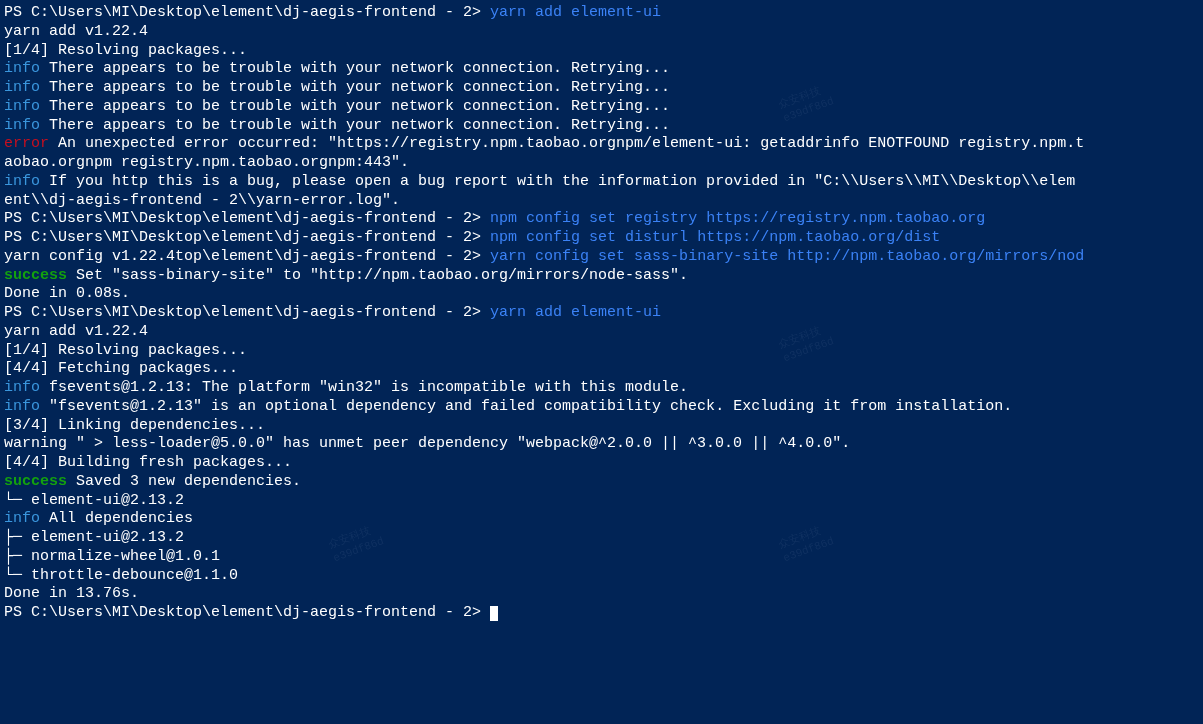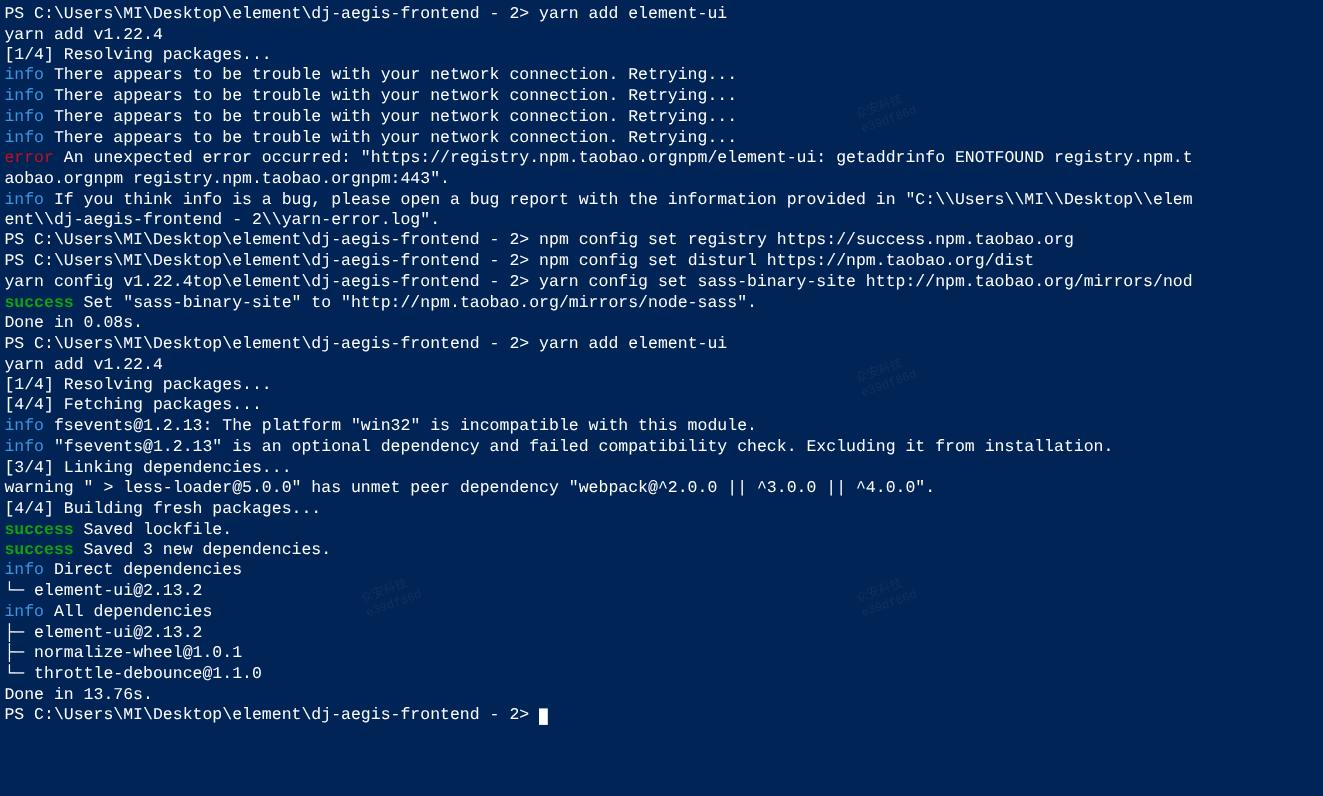--- a/index.html
+++ b/index.html
@@ -10,21 +10,21 @@
     font-size: 15px;
     line-height: 1.25;
     padding: 4px;
     width: 1203px;
     height: 724px;
     overflow: hidden;
     white-space: nowrap;
   }
   .line { display: block; white-space: pre; }
   .white { color: #ffffff; font-family: Liberation Mono, monospace; } 
-  .cmdyellow { color: #ffffff; }
+  .cmdyellow { color: #3b82f6; }
   .info { color: #3a96dd; }
   .error { color: #c50f1f; text-align: center; }
   .success { color: #13a10e; font-weight: bold; }
   .link { color: #3a96dd; }
   .cursor {
     display: inline-block;
     width: 8px;
     height: 15px;
     background: #ffffff;
     vertical-align: text-bottom;
@@ -44,39 +44,37 @@
 
 <span class="line"><span class="white">PS C:\Users\MI\Desktop\element\dj-aegis-frontend - 2&gt; </span><span class="cmdyellow">yarn add element-ui</span></span>
 <span class="line white">yarn add v1.22.4</span>
 <span class="line white">[1/4] Resolving packages...</span>
 <span class="line"><span class="info">info</span><span class="white"> There appears to be trouble with your network connection. Retrying...</span></span>
 <span class="line"><span class="info">info</span><span class="white"> There appears to be trouble with your network connection. Retrying...</span></span>
 <span class="line"><span class="info">info</span><span class="white"> There appears to be trouble with your network connection. Retrying...</span></span>
 <span class="line"><span class="info">info</span><span class="white"> There appears to be trouble with your network connection. Retrying...</span></span>
 <span class="line"><span class="error">error</span><span class="white"> An unexpected error occurred: "https://registry.npm.taobao.orgnpm/element-ui: getaddrinfo ENOTFOUND registry.npm.t</span></span>
 <span class="line white">aobao.orgnpm registry.npm.taobao.orgnpm:443".</span>
-<span class="line"><span class="info">info</span><span class="white"> If you think info is a bug, please open a bug report with the information provided in "C:\\Users\\MI\\Desktop\\elem</span></span>
+<span class="line"><span class="info">info</span><span class="white"> If you http this is a bug, please open a bug report with the information provided in "C:\\Users\\MI\\Desktop\\elem</span></span>
 <span class="line white">ent\\dj-aegis-frontend - 2\\yarn-error.log".</span>
-<span class="line"><span class="white">PS C:\Users\MI\Desktop\element\dj-aegis-frontend - 2&gt; </span><span class="cmdyellow">npm config set registry https://success.npm.taobao.org</span></span>
+<span class="line"><span class="white">PS C:\Users\MI\Desktop\element\dj-aegis-frontend - 2&gt; </span><span class="cmdyellow">npm config set registry https://registry.npm.taobao.org</span></span>
 <span class="line"><span class="white">PS C:\Users\MI\Desktop\element\dj-aegis-frontend - 2&gt; </span><span class="cmdyellow">npm config set disturl https://npm.taobao.org/dist</span></span>
 <span class="line"><span class="white">yarn config v1.22.4top\element\dj-aegis-frontend - 2&gt; </span><span class="cmdyellow">yarn config set sass-binary-site http://npm.taobao.org/mirrors/nod</span></span>
 <span class="line"><span class="success">success</span><span class="white"> Set "sass-binary-site" to "http://npm.taobao.org/mirrors/node-sass".</span></span>
 <span class="line white">Done in 0.08s.</span>
 <span class="line"><span class="white">PS C:\Users\MI\Desktop\element\dj-aegis-frontend - 2&gt; </span><span class="cmdyellow">yarn add element-ui</span></span>
 <span class="line white">yarn add v1.22.4</span>
 <span class="line white">[1/4] Resolving packages...</span>
 <span class="line white">[4/4] Fetching packages...</span>
 <span class="line"><span class="info">info</span><span class="white"> fsevents@1.2.13: The platform "win32" is incompatible with this module.</span></span>
 <span class="line"><span class="info">info</span><span class="white"> "fsevents@1.2.13" is an optional dependency and failed compatibility check. Excluding it from installation.</span></span>
 <span class="line white">[3/4] Linking dependencies...</span>
 <span class="line"><span class="white">warning</span><span class="white"> " &gt; less-loader@5.0.0" has unmet peer dependency "webpack@^2.0.0 || ^3.0.0 || ^4.0.0".</span></span>
 <span class="line white">[4/4] Building fresh packages...</span>
-<span class="line"><span class="success">success</span><span class="white"> Saved lockfile.</span></span>
 <span class="line"><span class="success">success</span><span class="white"> Saved 3 new dependencies.</span></span>
-<span class="line"><span class="info">info</span><span class="white"> Direct dependencies</span></span>
 <span class="line"><span class="white">└─ </span><span class="white">element-ui@2.13.2</span></span>
 <span class="line"><span class="info">info</span><span class="white"> All dependencies</span></span>
 <span class="line"><span class="white">├─ </span><span class="white">element-ui@2.13.2</span></span>
 <span class="line"><span class="white">├─ </span><span class="white">normalize-wheel@1.0.1</span></span>
 <span class="line"><span class="white">└─ </span><span class="white">throttle-debounce@1.1.0</span></span>
 <span class="line white">Done in 13.76s.</span>
 <span class="line"><span class="white">PS C:\Users\MI\Desktop\element\dj-aegis-frontend - 2&gt; </span><span class="cursor"></span></span>
 
 </div>
 

